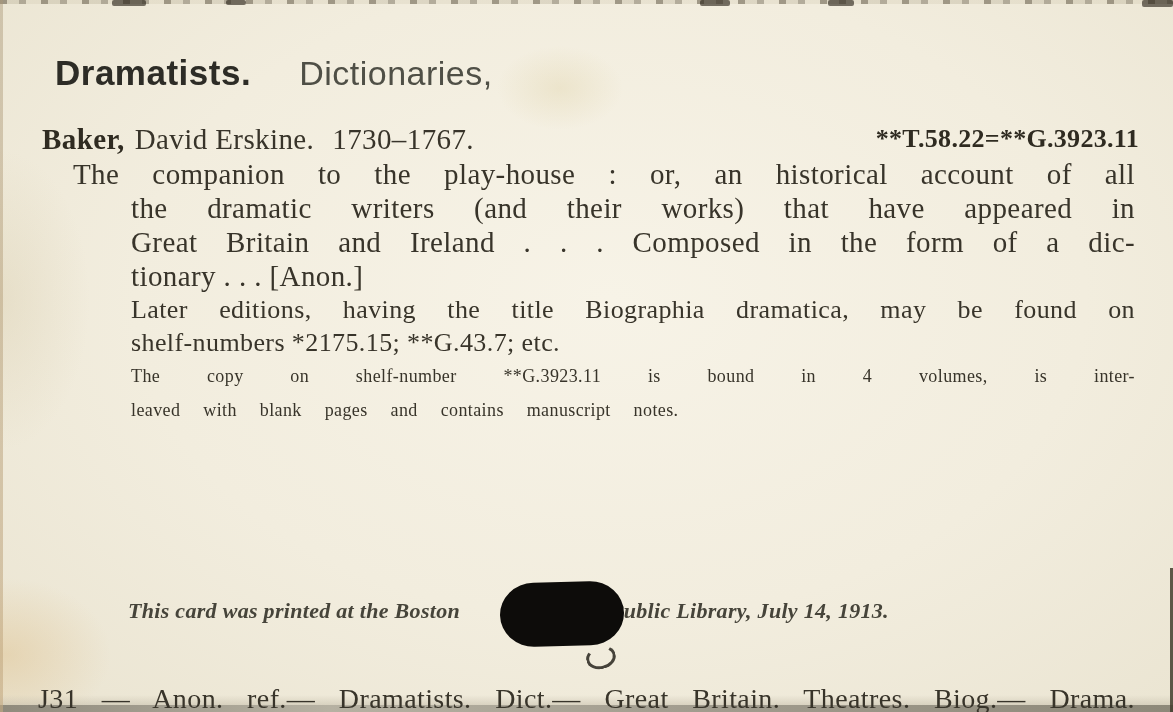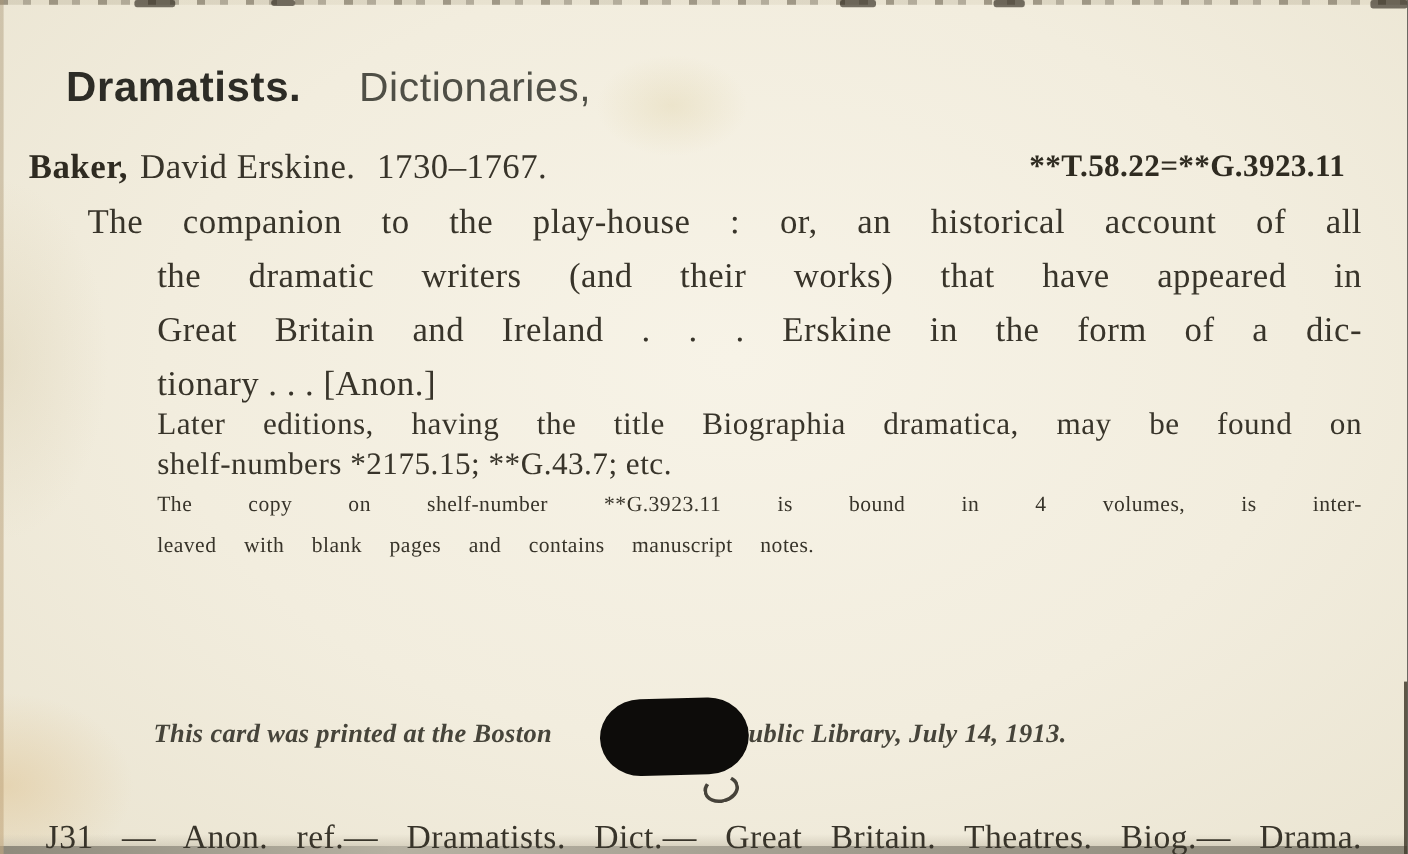--- a/index.html
+++ b/index.html
@@ -46,30 +46,30 @@
   .subject-bold{
     font-family:"Liberation Sans", sans-serif;font-weight:bold;
     font-size:35px;color:#2d2c26;letter-spacing:.5px;
   }
   .subject-light{
     font-family:"Liberation Sans", sans-serif;font-weight:normal;
     font-size:34px;color:#4f4f46;letter-spacing:.5px;margin-left:48px;
   }
 
   
-  .entry-line{position:absolute;left:24px;top:123px;width:1097px;font-size:29px;letter-spacing:.4px;white-space:nowrap;}
+  .entry-line{position:absolute;left:42px;top:123px;width:1097px;font-size:29px;letter-spacing:.4px;white-space:nowrap;}
   .author-name{font-weight:bold;color:#2f2b21;}
   .author-forenames{margin-left:10px;}
   .author-dates{margin-left:18px;}
   .call-number{position:absolute;right:0;top:1px;font-weight:bold;font-size:26px;letter-spacing:.3px;color:#2f2b21;}
 
   
   .body-text{position:absolute;left:38px;top:157px;width:1097px;}
   .bl{letter-spacing:.4px;}
-  .sz-a{font-size:29px;line-height:34px;margin-top:11px;}
+  .sz-a{font-size:29px;line-height:34px;}
   .sz-b{font-size:26px;line-height:33px;}
   .sz-c{font-size:18px;line-height:34px;}
   .ind-1{padding-left:35px;}
   .ind-2{padding-left:93px;}
   .just{text-align:justify;text-align-last:justify;}
   .spread{word-spacing:18px;}
 
   
   .redaction-blob{
     position:absolute;left:500px;top:582px;width:124px;height:64px;
@@ -115,21 +115,21 @@
   </div>
 
   <div class="entry-line">
     <span class="author-name">Baker,</span><span class="author-forenames">David Erskine.</span><span class="author-dates">1730–1767.</span>
     <span class="call-number">**T.58.22=**G.3923.11</span>
   </div>
 
   <div class="body-text">
     <div class="bl sz-a ind-1 just">The companion to the play-house : or, an historical account of all</div>
     <div class="bl sz-a ind-2 just">the dramatic writers (and their works) that have appeared in</div>
-    <div class="bl sz-a ind-2 just">Great Britain and Ireland . . .  Erskine in the form of a dic-</div>
+    <div class="bl sz-a ind-2 just">Great Britain and Ireland . . .  Composed in the form of a dic-</div>
     <div class="bl sz-a ind-2">tionary . . .  [Anon.]</div>
     <div class="bl sz-b ind-2 just">Later editions, having the title Biographia dramatica, may be found on</div>
     <div class="bl sz-b ind-2">shelf-numbers *2175.15; **G.43.7; etc.</div>
     <div class="bl sz-c ind-2 just">The copy on shelf-number **G.3923.11 is bound in 4 volumes, is inter-</div>
     <div class="bl sz-c ind-2 spread">leaved with blank pages and contains manuscript notes.</div>
   </div>
 
   <div class="printed-note">
     <span>This card was printed at the Boston</span><span class="gap"></span><span>Public Library, July 14, 1913.</span>
   </div>

